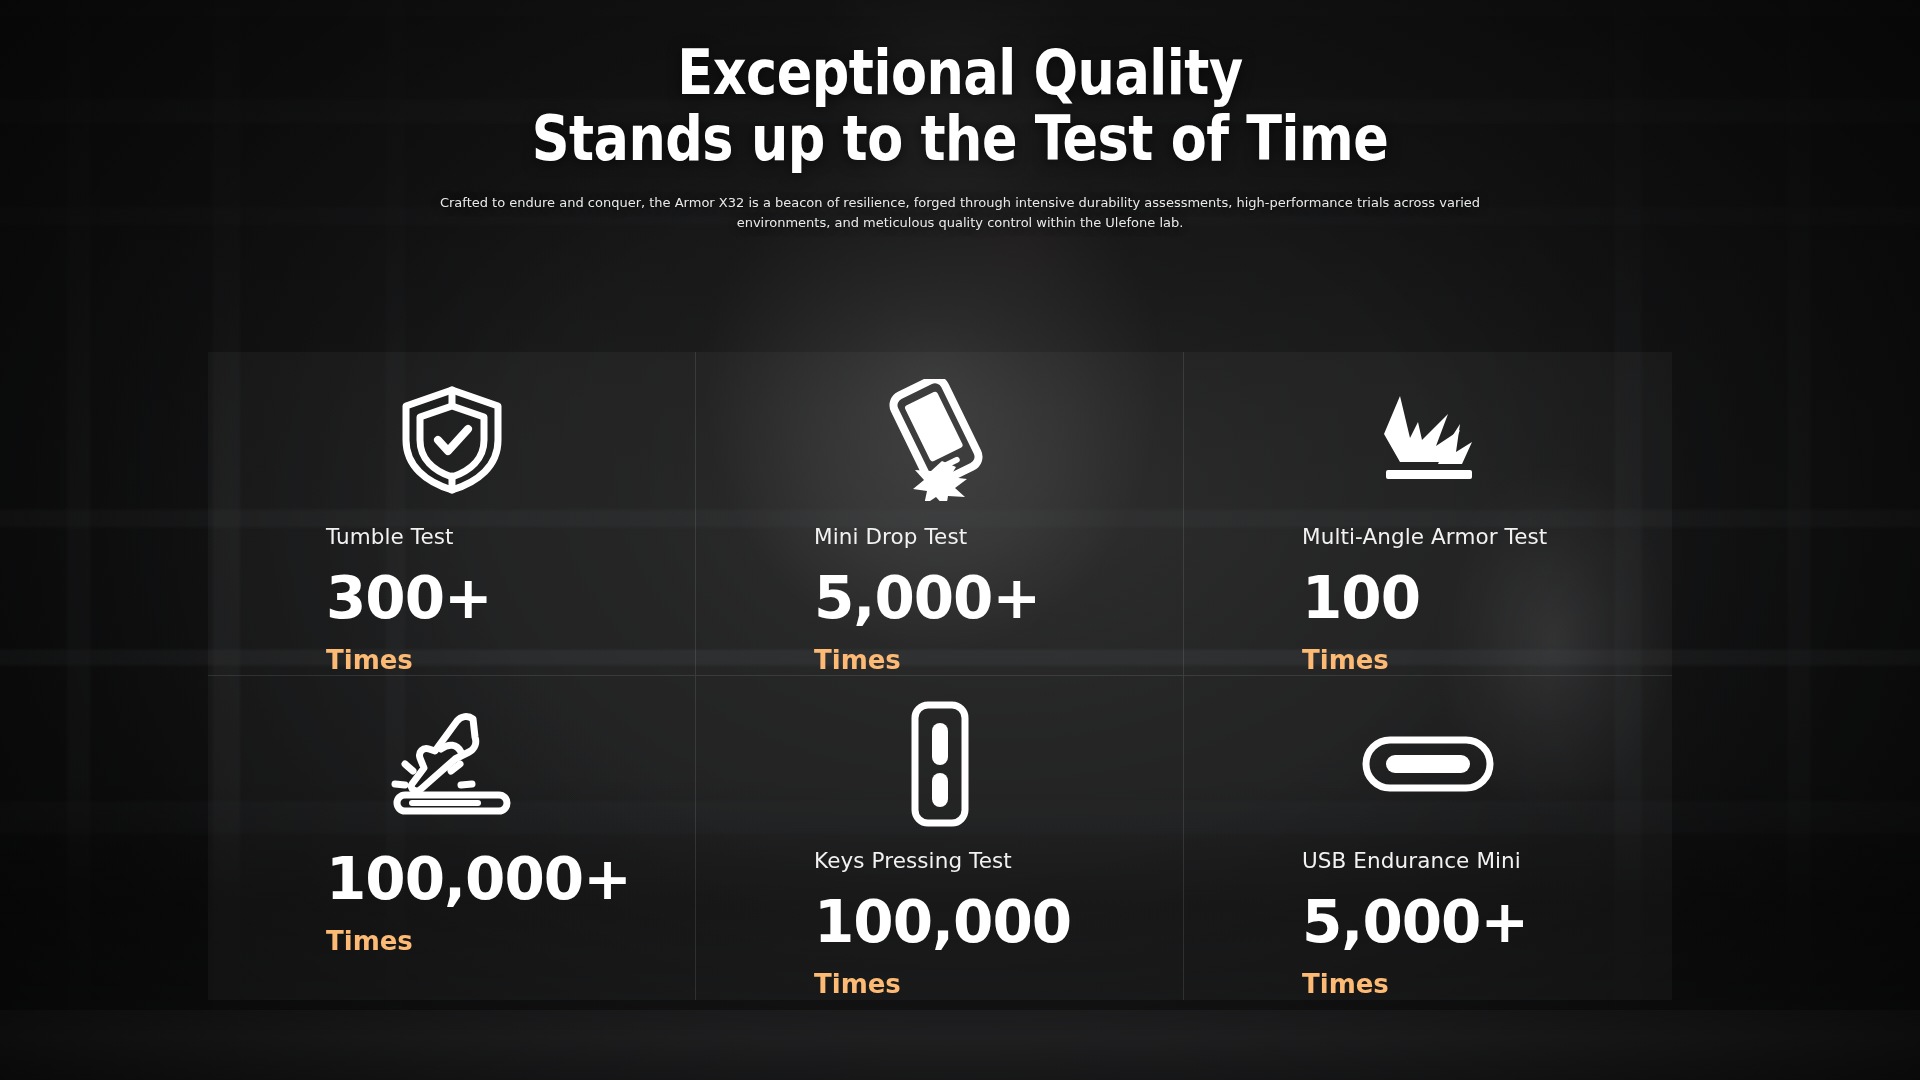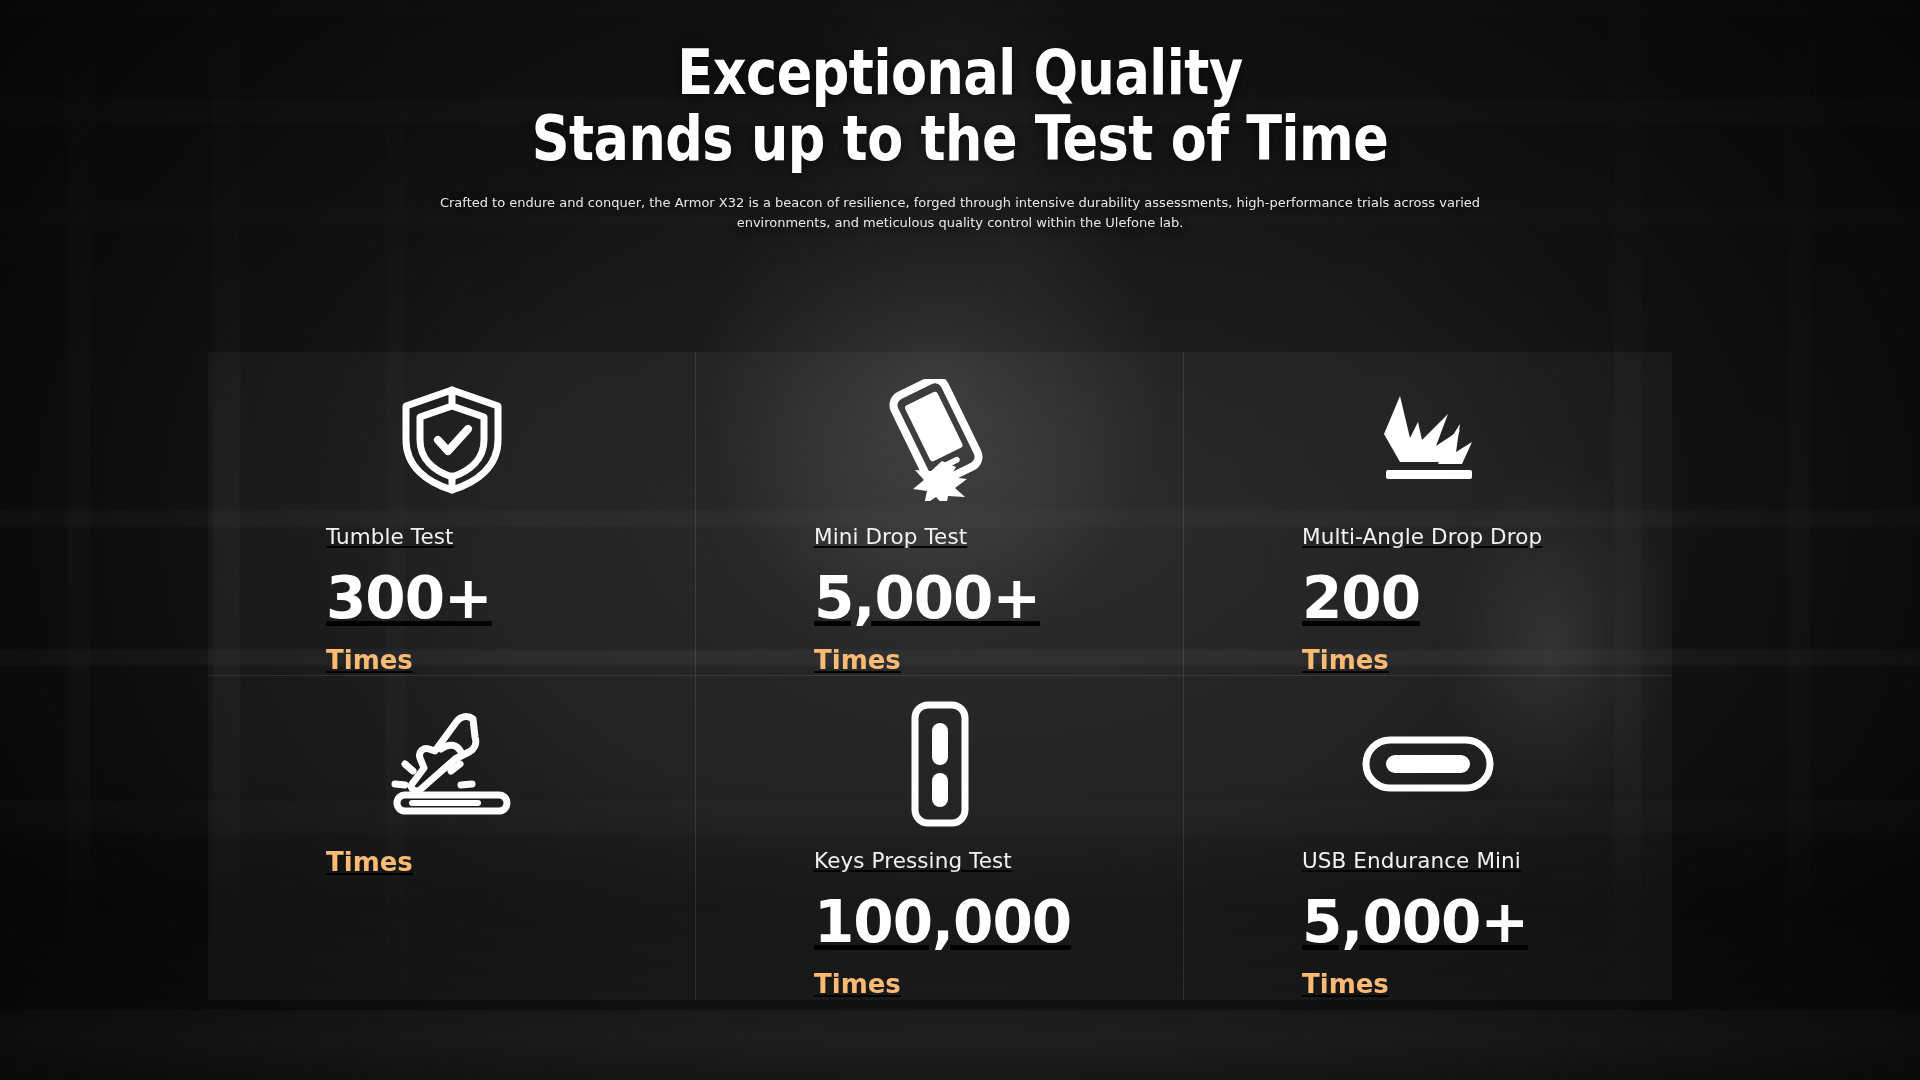--- a/index.html
+++ b/index.html
@@ -138,21 +138,20 @@
     grid-template-rows:repeat(2, 1fr);
     background:rgba(255,255,255,.035);
   }
   .cell{
     position:relative;
     padding-left:118px;
     display:flex; flex-direction:column;
     justify-content:flex-start;
     border-right:1px solid rgba(255,255,255,.10);
     border-bottom:1px solid rgba(255,255,255,.10);
-    text-decoration:underline;
   }
   .cell:nth-child(3n){ border-right:none; }
   .cell:nth-child(n+4){ border-bottom:none; }
 
   .icon-wrap{
     height:132px;
     display:flex; align-items:center; justify-content:center;
     margin-top:22px;
     margin-right:118px;
   }
@@ -242,35 +241,36 @@
       </div>
 
       <div class="cell">
         <div class="icon-wrap">
           <svg width="128" height="100" viewBox="0 0 128 100" fill="none">
             <path d="M36 6 L46 48 L54 32 L58 50 L84 24 L72 56 L96 40 L82 72 L36 72 L20 44 Z" fill="#fff"></path>
             <path d="M96 34 L92 62 L108 52 L98 74 L74 74 L82 56 Z" fill="#fff"></path>
             <rect x="22" y="80" width="86" height="9" rx="2" fill="#fff"></rect>
           </svg>
         </div>
-        <div class="card-label">Multi-Angle Drop Drop</div>
-        <div class="card-value">200</div>
+        <div class="card-label">Multi-Angle Armor Test</div>
+        <div class="card-value">100</div>
         <div class="card-unit">Times</div>
       </div>
 
       <div class="cell">
         <div class="icon-wrap">
           <svg width="122" height="110" viewBox="0 0 122 110" fill="none">
             <path d="M82 10 c-5-4-12-3-16 2 L44 42 l-6 -2 c-6-2-11 3-9 9 l4 10 -12 16 c-3 4 4 10 9 5 l34-30 14 -7 c6-3 8-9 6-15 Z" stroke="#fff" stroke-width="7" stroke-linejoin="round" stroke-linecap="round"></path>
             <path d="M50 40 c8-6 16-5 20 3" stroke="#fff" stroke-width="7" stroke-linecap="round"></path>
             <path d="M22 62 l-8 -7 M14 76 l-10 -1 M60 62 l9 -7 M70 76 l11 -1" stroke="#fff" stroke-width="7" stroke-linecap="round"></path>
             <rect x="6" y="86" width="110" height="16" rx="8" stroke="#fff" stroke-width="7"></rect>
             <rect x="18" y="91" width="72" height="6" rx="3" fill="#fff"></rect>
           </svg>
         </div>
+        <div class="card-value">100,000+</div>
         <div class="card-unit">Times</div>
       </div>
 
       <div class="cell">
         <div class="icon-wrap">
           <svg width="58" height="126" viewBox="0 0 58 126" fill="none">
             <rect x="4" y="4" width="50" height="118" rx="13" stroke="#fff" stroke-width="7"></rect>
             <rect x="21" y="22" width="16" height="42" rx="8" fill="#fff"></rect>
             <rect x="21" y="72" width="16" height="34" rx="8" fill="#fff"></rect>
           </svg>

